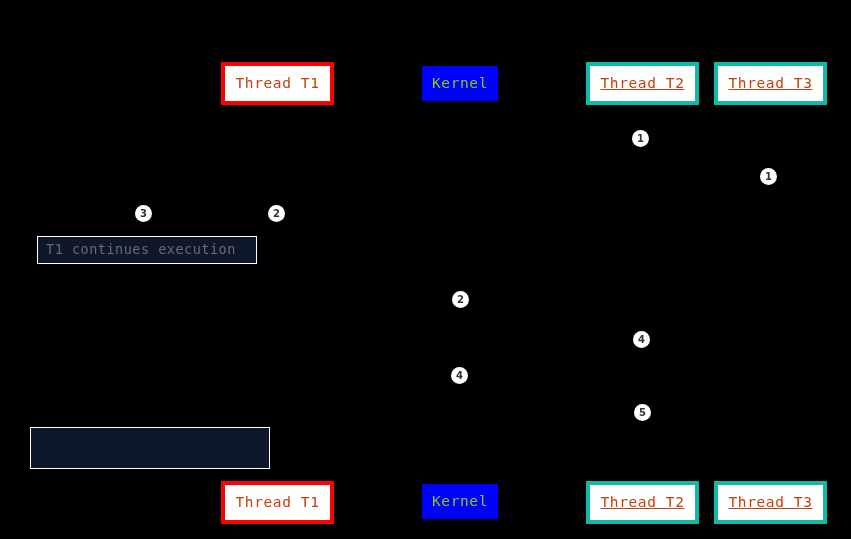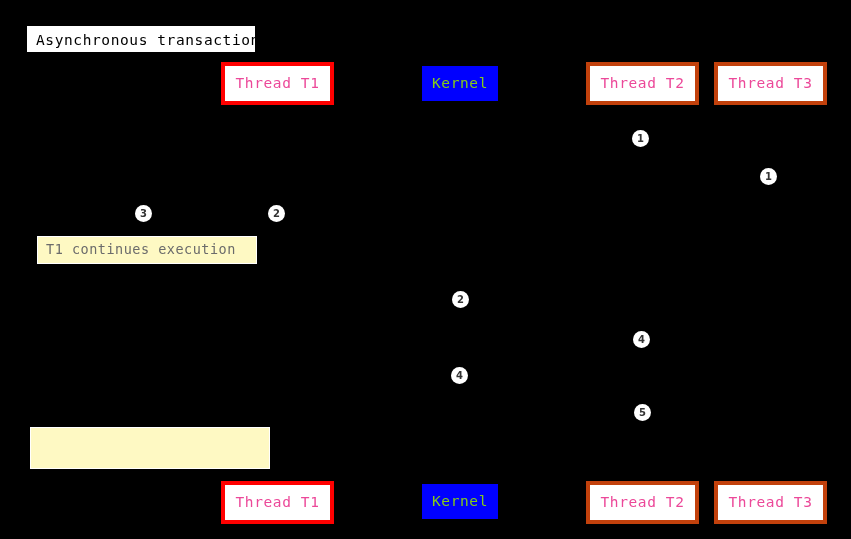--- a/index.html
+++ b/index.html
@@ -38,43 +38,44 @@
     align-items: center;
     justify-content: center;
     white-space: nowrap;
     font-family: "DejaVu Sans Mono", "Liberation Mono", monospace;
     font-size: 14.5px;
     letter-spacing: 0.6px;
     line-height: 1;
   }
   .lifeline-box.thread {
     background: #ffffff;
-    color: #ec4899;
+    color: #c2410c;
   }
   .lifeline-box.red {
     border: 4px solid #ff0000;
   }
   .lifeline-box.blue {
-    border: 4px solid #c2410c;
+    border: 4px solid #14b8a6;
+    text-decoration: underline;
   }
   .lifeline-box.kernel {
     background: #0000ff;
     color: #84cc16;
     border: none;
   }
   
   .lifeline-stem {
     position: absolute;
     width: 1px;
     background: #000000;
   }
   
   .note-box {
     position: absolute;
-    background: #fef9c3;
+    background: #0f172a;
     color: #6b6b6b;
     border: 1px solid #ffffff;
     box-sizing: border-box;
     display: flex;
     align-items: center;
     font-family: "DejaVu Sans Mono", "Liberation Mono", monospace;
     font-size: 13.5px;
     letter-spacing: 0.5px;
     line-height: 1;
     padding: 0 8px;
@@ -99,21 +100,20 @@
     font-weight: bold;
     line-height: 1;
     box-sizing: border-box;
   }
 </style>
 </head>
 <body>
 
 <div id="stage">
 
-  <div class="title-box" style="left: 27px; top: 26px; width: 228px; height: 26px;">Asynchronous transaction</div>
 
   <div class="lifeline-box thread red" style="left: 221px; top: 62px; width: 113px; height: 43px;">Thread T1</div>
   <div class="lifeline-box kernel" style="left: 422px; top: 66px; width: 76px; height: 35px;">Kernel</div>
   <div class="lifeline-box thread blue" style="left: 586px; top: 62px; width: 113px; height: 43px;">Thread T2</div>
   <div class="lifeline-box thread blue" style="left: 714px; top: 62px; width: 113px; height: 43px;">Thread T3</div>
 
   <div class="lifeline-box thread red" style="left: 221px; top: 481px; width: 113px; height: 43px;">Thread T1</div>
   <div class="lifeline-box kernel" style="left: 422px; top: 484px; width: 76px; height: 35px;">Kernel</div>
   <div class="lifeline-box thread blue" style="left: 586px; top: 481px; width: 113px; height: 43px;">Thread T2</div>
   <div class="lifeline-box thread blue" style="left: 714px; top: 481px; width: 113px; height: 43px;">Thread T3</div>

